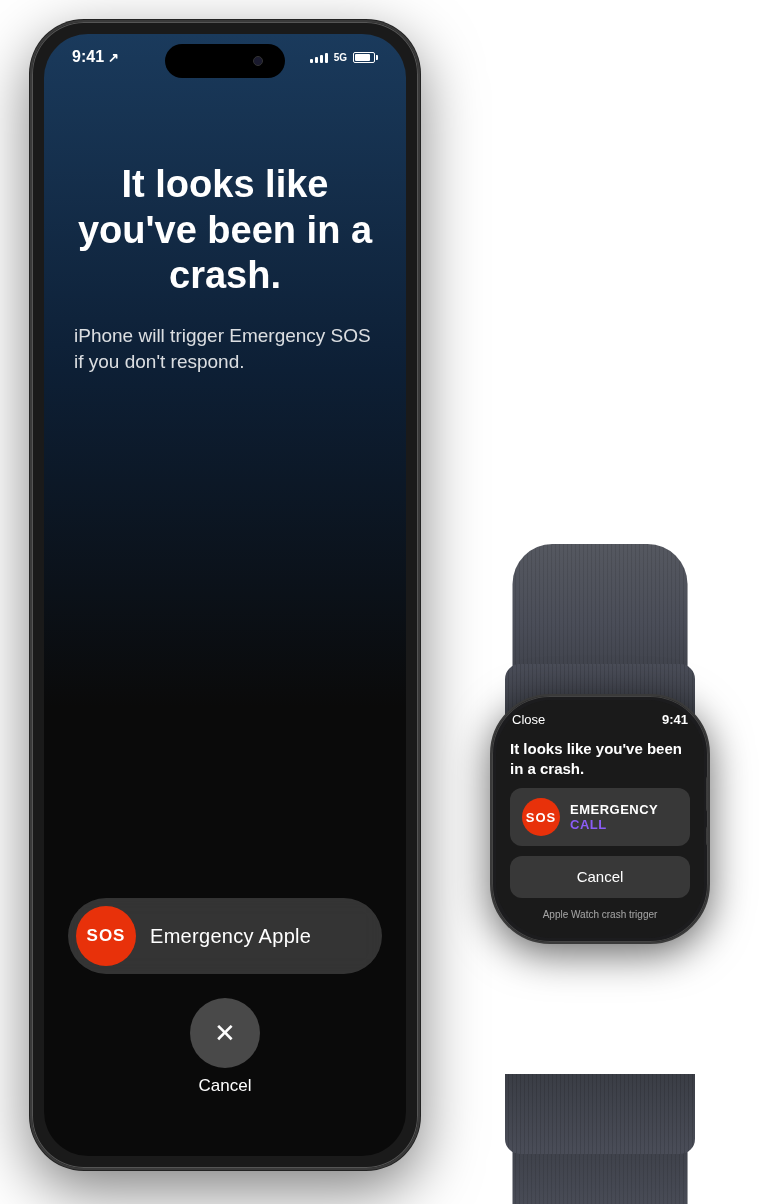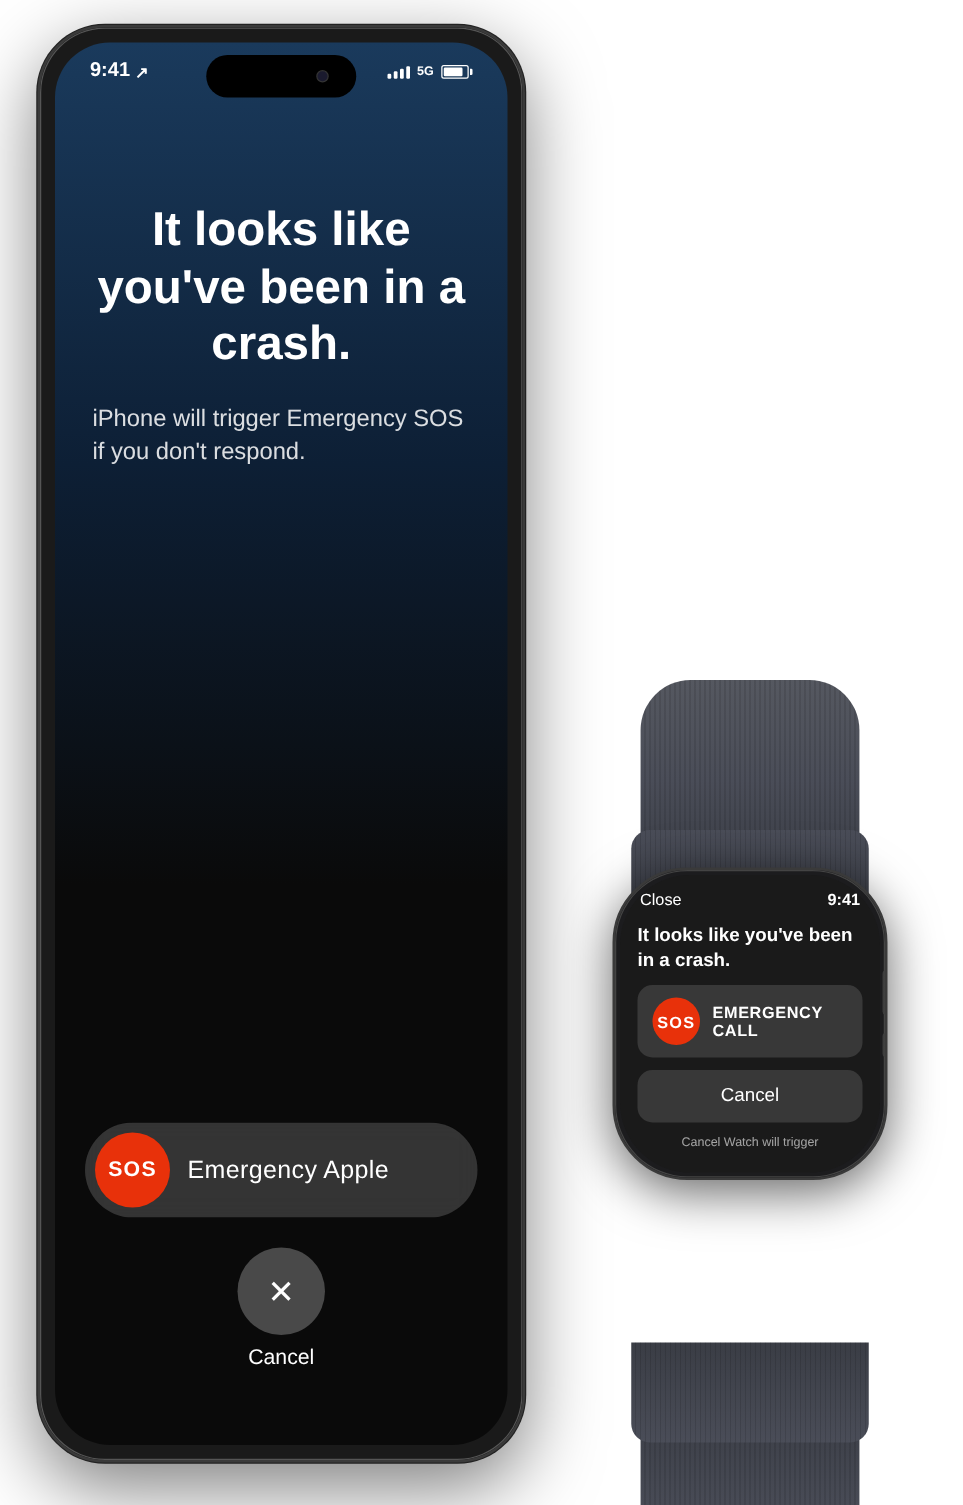--- a/index.html
+++ b/index.html
@@ -574,28 +574,28 @@
         <div class="watch-content">
 
           <div class="watch-crash-title">It looks like you've been in a crash.</div>
 
           <div class="watch-sos-button">
             <div class="watch-sos-circle">
               <span class="watch-sos-small">SOS</span>
             </div>
             <div>
               <div style="color:white;font-size:13px;font-weight:700;letter-spacing:0.5px;">EMERGENCY</div>
-              <div style="color:#ffffff;font-size:13px;font-weight:700;letter-spacing:0.5px;">CALL</div>
+              <div style="color:#8b5cf6;font-size:13px;font-weight:700;letter-spacing:0.5px;">CALL</div>
             </div>
           </div>
 
           <div class="watch-cancel-button">
             <span class="watch-cancel-text">Cancel</span>
           </div>
 
-          <div class="watch-trigger-text">Cancel Watch will trigger</div>
+          <div class="watch-trigger-text">Apple Watch crash trigger</div>
 
         </div>
       </div>
     </div>
   </div>
 
 </div>
 
 </body></html>

